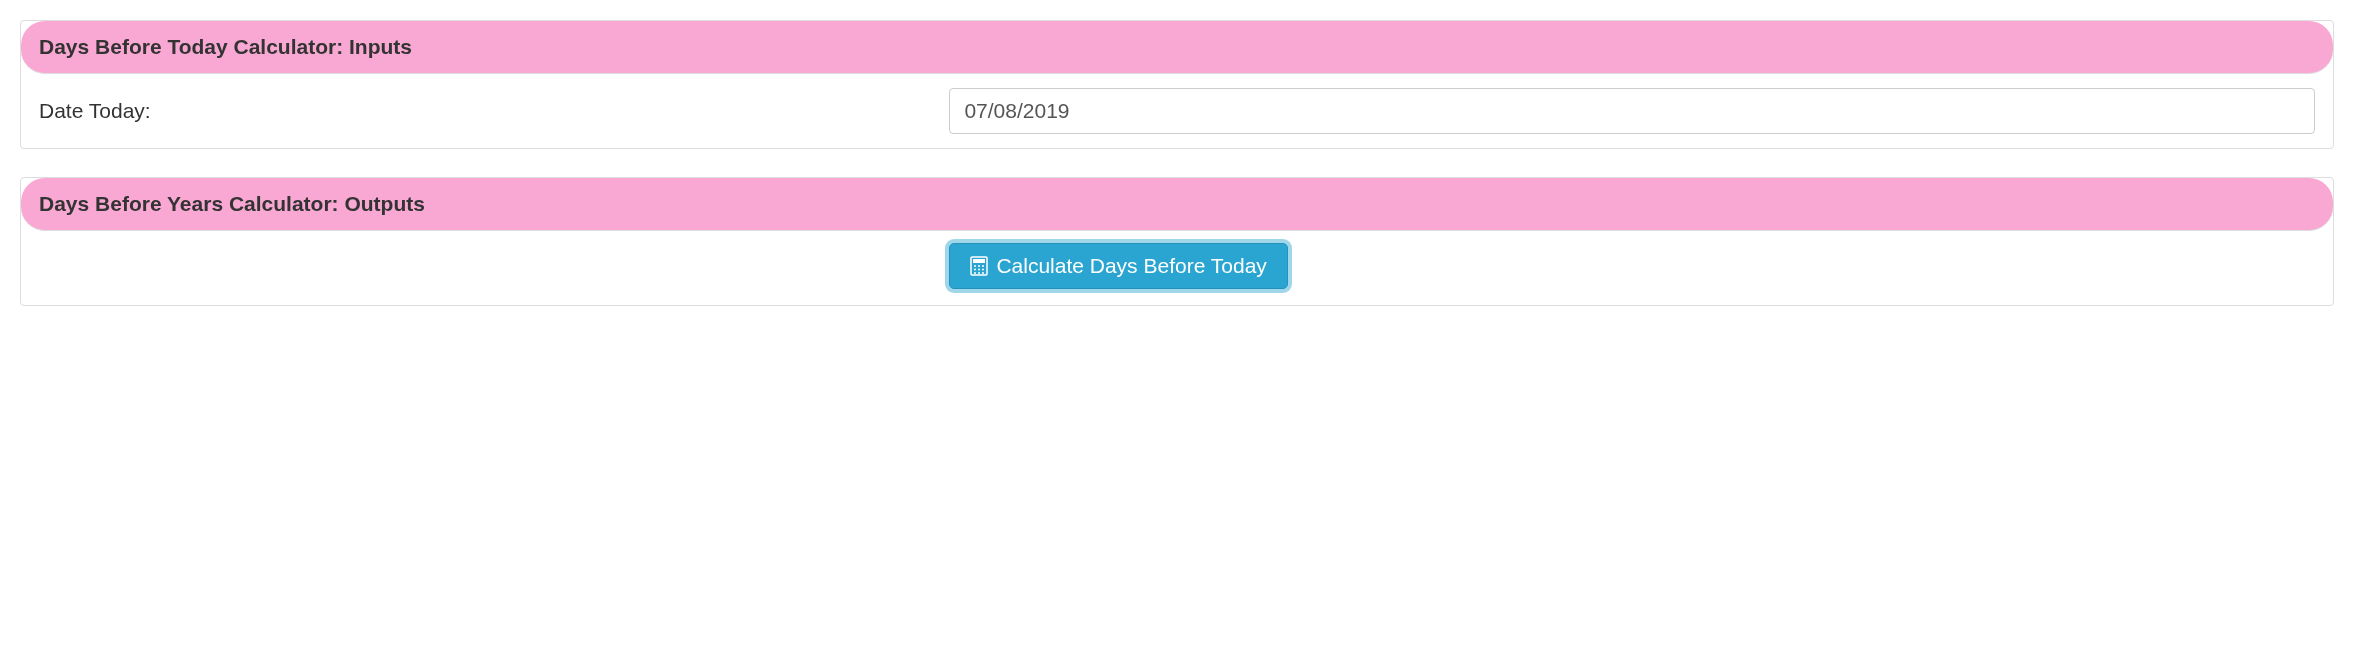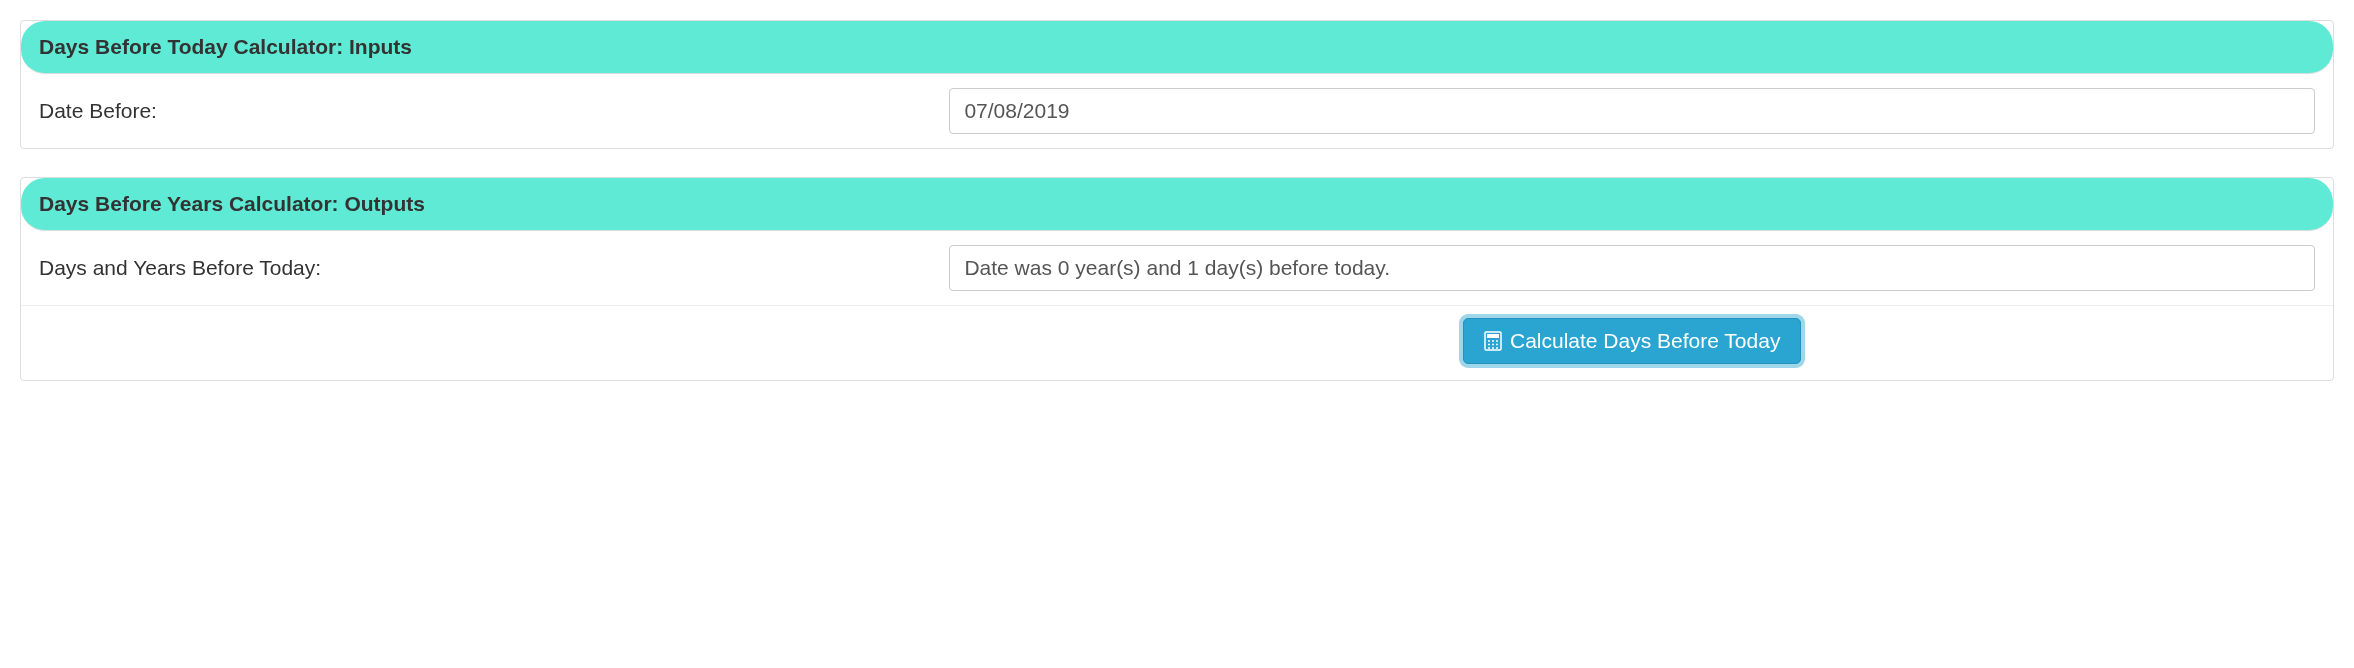--- a/index.html
+++ b/index.html
@@ -14,21 +14,21 @@
       font-size: 21px;
       color: #333;
     }
     .panel {
       border: 1px solid #ddd;
       border-radius: 4px;
       margin-bottom: 28px;
       background: #fff;
     }
     .panel-header {
-      background: #5eead4;
+      background: #f9a8d4;
       padding: 14px 18px;
       border-bottom: 1px solid #ddd;
       border-top-left-radius: 4px;
       border-top-right-radius: 4px;
       font-weight: 600;
       color: #333;
       border-radius: 24px;
     }
     .panel-body {
       padding: 0;
@@ -56,21 +56,20 @@
       border: 1px solid #ccc;
       border-radius: 4px;
       font-size: 21px;
       font-family: inherit;
       color: #555;
       background: #fff;
     }
     .button-row {
       display: flex;
       padding: 12px 18px 16px;
-      justify-content: center;
     }
     .button-col {
       margin-left: 40%;
     }
     .btn-calculate {
       display: inline-flex;
       align-items: center;
       gap: 8px;
       background: #2aa5d1;
       color: #fff;
@@ -93,37 +92,31 @@
       height: 100%;
     }
   </style>
 </head>
 <body>
 
 <div class="panel">
   <div class="panel-header">Days Before Today Calculator: Inputs</div>
   <div class="panel-body">
     <div class="form-row">
-      <div class="label-col">Date Before:</div>
+      <div class="label-col">Date Today:</div>
       <div class="input-col">
         <input type="text" class="form-input" value="07/08/2019" style="">
       </div>
     </div>
   </div>
 </div>
 
 <div class="panel">
   <div class="panel-header">Days Before Years Calculator: Outputs</div>
   <div class="panel-body">
-    <div class="form-row">
-      <div class="label-col">Days and Years Before Today:</div>
-      <div class="input-col">
-        <input type="text" class="form-input" readonly="" value="Date was 0 year(s) and 1 day(s) before today." style="">
-      </div>
-    </div>
     <div class="button-row">
       <div class="button-col">
         <button class="btn-calculate">
           <span class="calc-icon">
             <svg viewBox="0 0 18 20" fill="none" stroke="white" stroke-width="1.5">
               <rect x="1" y="1" width="16" height="18" rx="1" fill="none"></rect>
               <rect x="3" y="3" width="12" height="4" fill="white" stroke="none"></rect>
               <circle cx="5" cy="10" r="1" fill="white" stroke="none"></circle>
               <circle cx="9" cy="10" r="1" fill="white" stroke="none"></circle>
               <circle cx="13" cy="10" r="1" fill="white" stroke="none"></circle>

